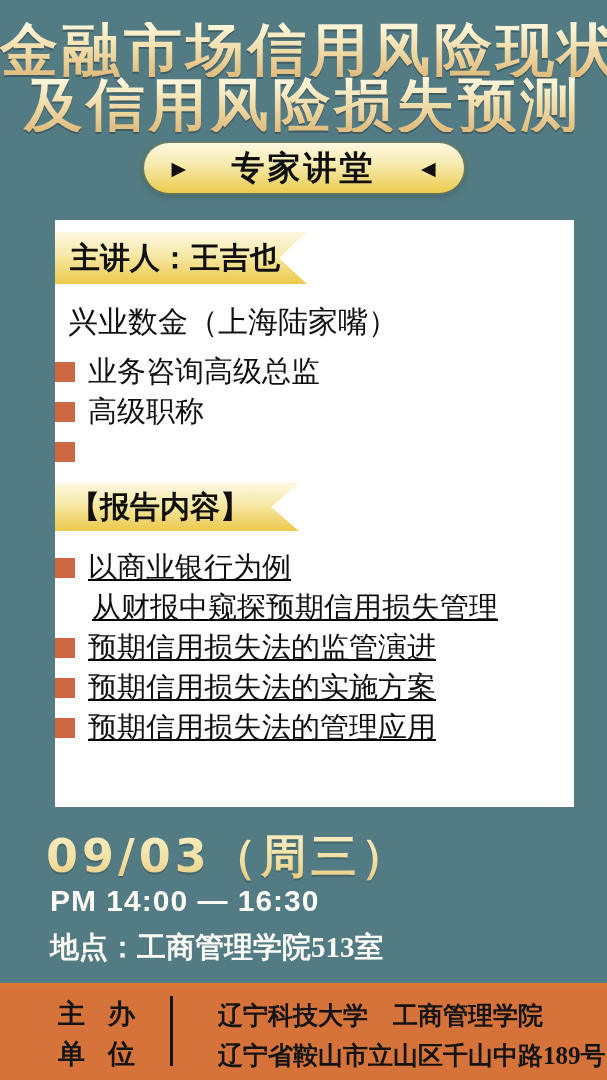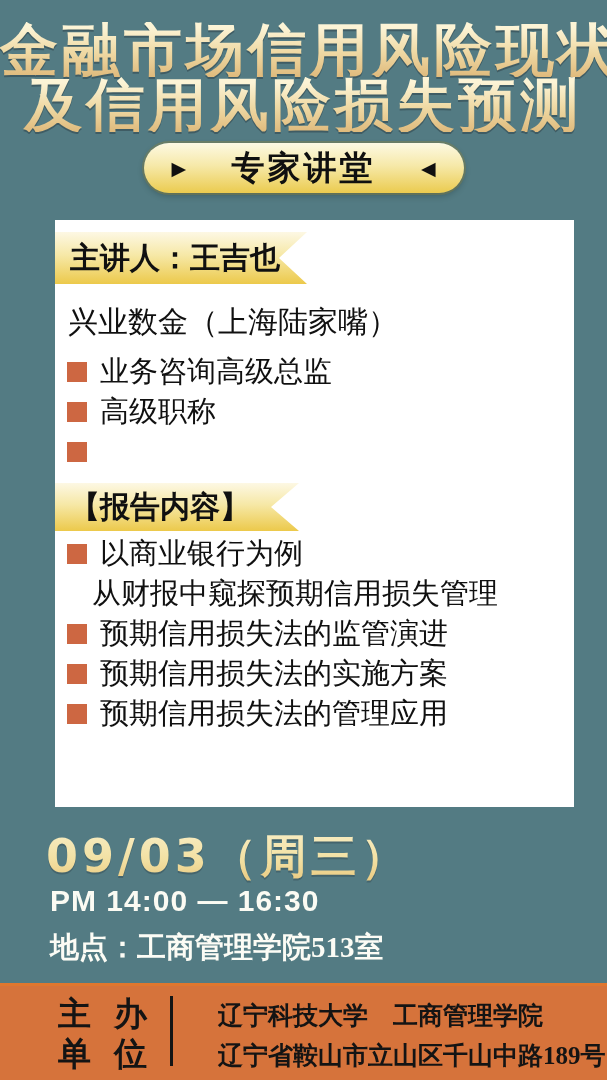--- a/index.html
+++ b/index.html
@@ -39,22 +39,22 @@
     font-weight:bold;font-size:30px;color:#101010;
     font-family:"Liberation Sans",sans-serif;white-space:nowrap;
   }
   .ribbon-speaker{width:252px;margin-top:12px;}
   .ribbon-report{width:244px;margin-top:11px;height:48px;}
   .affiliation{
     margin:18px 0 0 13px;font-family:"Liberation Serif","DejaVu Serif",serif;
     font-size:30px;color:#101010;line-height:40px;white-space:nowrap;
   }
   .list{margin-top:10px;}
-  .list-report{margin-top:3px;}
-  .row{display:flex;align-items:center;height:40px;padding-left:12px;}
+  .list-report{margin-top:17px;text-decoration:underline;}
+  .row{display:flex;align-items:center;height:40px;padding-left:0;}
   .row-cont{padding-left:37px;}
   .sq{width:20px;height:20px;background:#CD6742;margin-right:13px;flex:none;}
   .row-text{
     font-family:"Liberation Serif","DejaVu Serif",serif;
     font-size:29px;color:#101010;white-space:nowrap;
   }
   
   .date-line{
     position:absolute;left:46px;top:826px;
     font-family:"DejaVu Sans",sans-serif;font-weight:bold;
@@ -74,21 +74,21 @@
     font-size:29px;font-weight:bold;color:#FCFCF5;white-space:nowrap;
   }
   
   .footer{
     position:absolute;left:0;top:983px;width:607px;height:97px;
     background:#D6733B;border-top:3px solid #E0772F;box-sizing:border-box;
   }
   .org-label{
     position:absolute;left:58px;top:8px;color:#141414;
     font-family:"Liberation Serif","DejaVu Serif",serif;font-weight:bold;
-    font-size:33px;line-height:40px;
+    font-size:27px;line-height:40px;
   }
   .org-label .spread{letter-spacing:23px;margin-right:-23px;display:inline-block;white-space:nowrap;}
   .org-divider{position:absolute;left:170px;top:10px;width:3px;height:70px;background:#151515;}
   .org-text{
     position:absolute;left:218px;top:10px;color:#141414;
     font-family:"Liberation Serif","DejaVu Serif",serif;font-weight:bold;font-size:25px;
   }
   .org-text .ln{line-height:40px;white-space:nowrap;}
 </style>
 </head>

